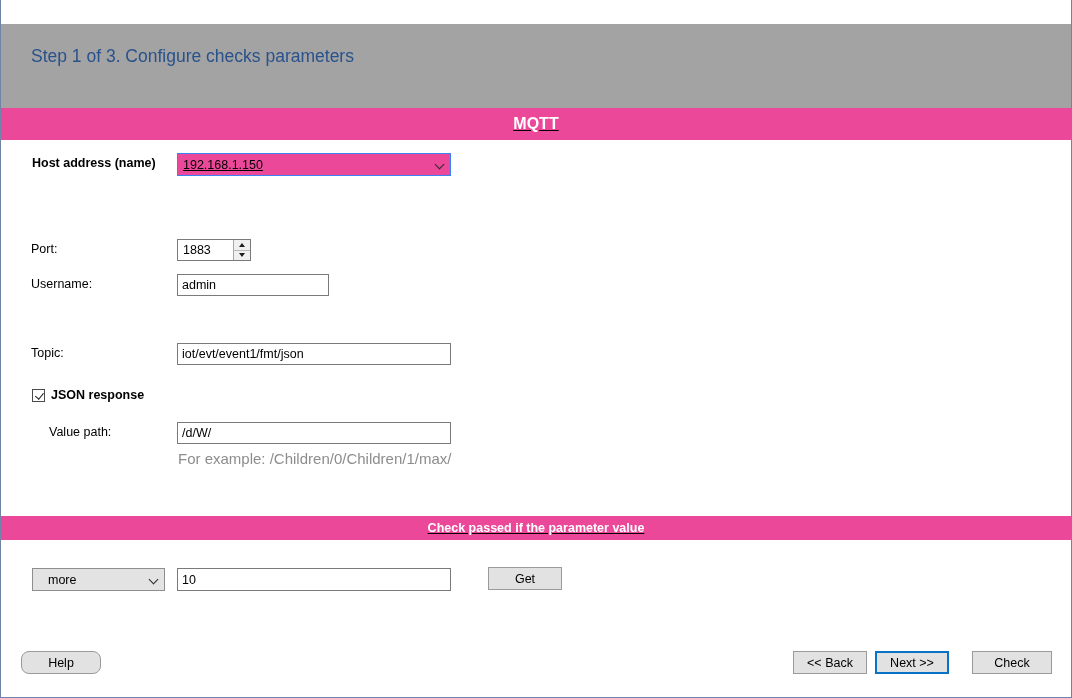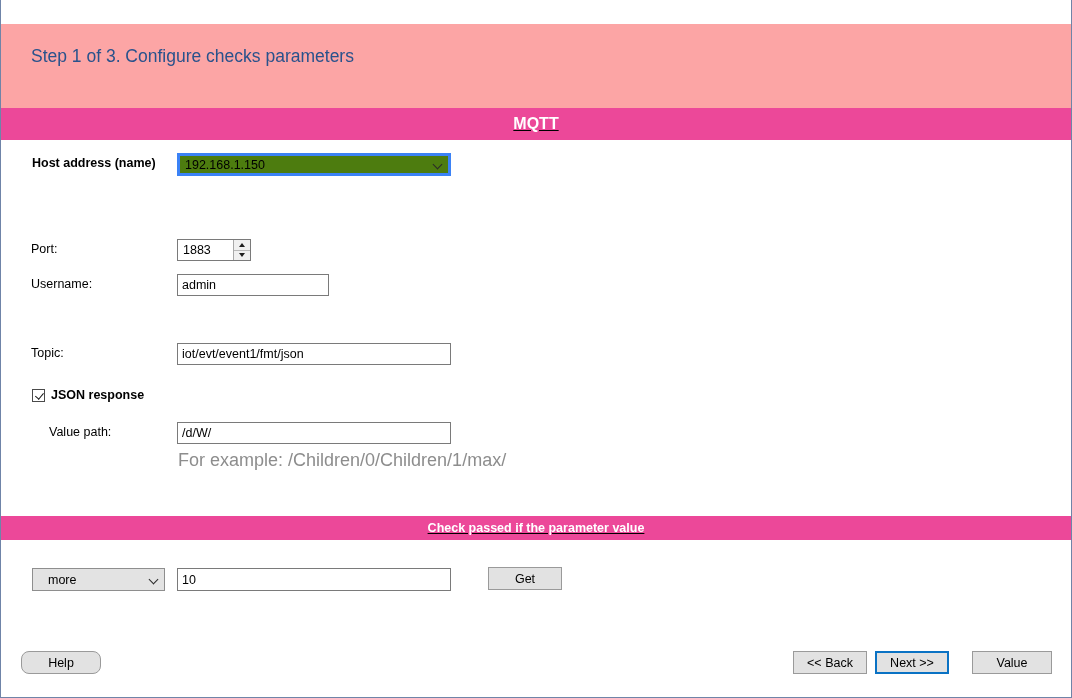--- a/index.html
+++ b/index.html
@@ -71,21 +71,21 @@
   }
   .close-glyph::before { transform: rotate(45deg); }
   .close-glyph::after  { transform: rotate(-45deg); }
 
   
   .step-header {
     position: absolute;
     left: 0; top: 24px;
     width: 1070px;
     height: 84px;
-    background: #fca5a5;
+    background: #a3a3a3;
   }
   .step-title {
     position: absolute;
     left: 30px;
     top: 22px;
     font-size: 17.5px;
     color: #29528c;
     white-space: nowrap;
   }
 
@@ -160,24 +160,25 @@
     line-height: 20px;
     outline: none;
   }
   .txt::placeholder { color: #8a8a8a; }
 
   
   .combo {
     position: absolute;
     box-sizing: border-box;
     height: 23px;
-    background: #4d7c0f;
-    border: 3px solid #3b82f6;
-    display: flex;
-    align-items: center;
+    background: #ec4899;
+    border: 1px solid #3b82f6;
+    display: flex;
+    align-items: center;
+    text-decoration: underline;
   }
   .combo-value {
     flex: 1;
     padding-left: 5px;
     font-size: 12.5px;
     color: #000000;
     white-space: nowrap;
     overflow: hidden;
   }
   .combo-arrow {
@@ -282,21 +283,21 @@
   }
   .check-label {
     font-size: 12.5px;
     color: #000000;
     white-space: nowrap;
     font-weight: bold;
   }
 
   .hint {
     position: absolute;
-    font-size: 18px;
+    font-size: 15px;
     color: #8d8d8d;
     white-space: nowrap;
   }
 
   
   .check-area {
     position: absolute;
     left: 0; top: 540px;
     width: 1070px;
     height: 157px;
@@ -416,17 +417,17 @@
     <input class="txt" style="left: 176px; top: 28px; width: 274px; height: 23px; line-height: 21px;" value="10">
 
     <div class="btn" style="left:487px; top:27px; width:74px; height:23px;">Get</div>
 
     <div class="btn" style="left:20px; top:111px; width:80px; height:23px;border-radius:8px;">Help</div>
 
     <div class="btn" style="left:792px; top:111px; width:74px; height:23px;">&lt;&lt; Back</div>
 
     <div class="btn focused" style="left:874px; top:111px; width:74px; height:23px;">Next &gt;&gt;</div>
 
-    <div class="btn" style="left:971px; top:111px; width:80px; height:23px;">Value</div>
+    <div class="btn" style="left:971px; top:111px; width:80px; height:23px;">Check</div>
 
   </div>
 
 </div>
 
 </body></html>

